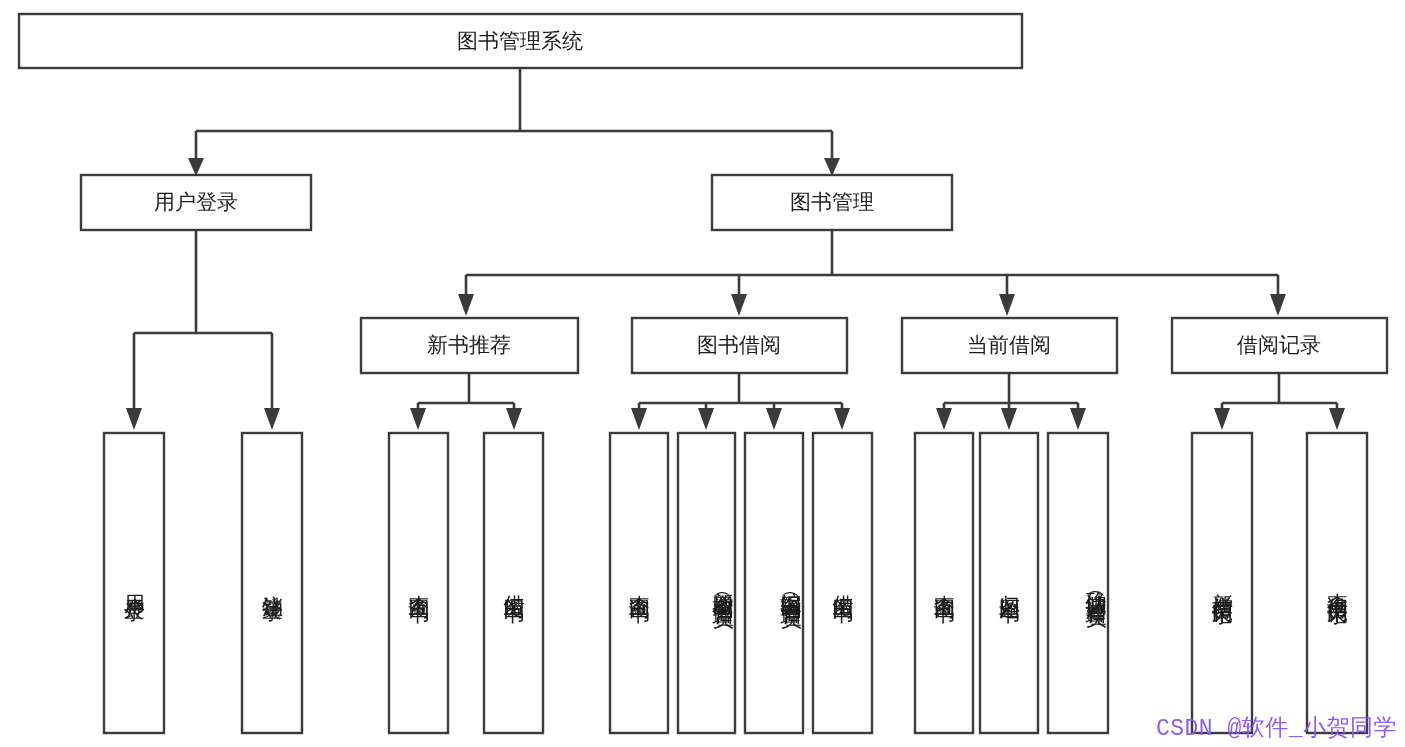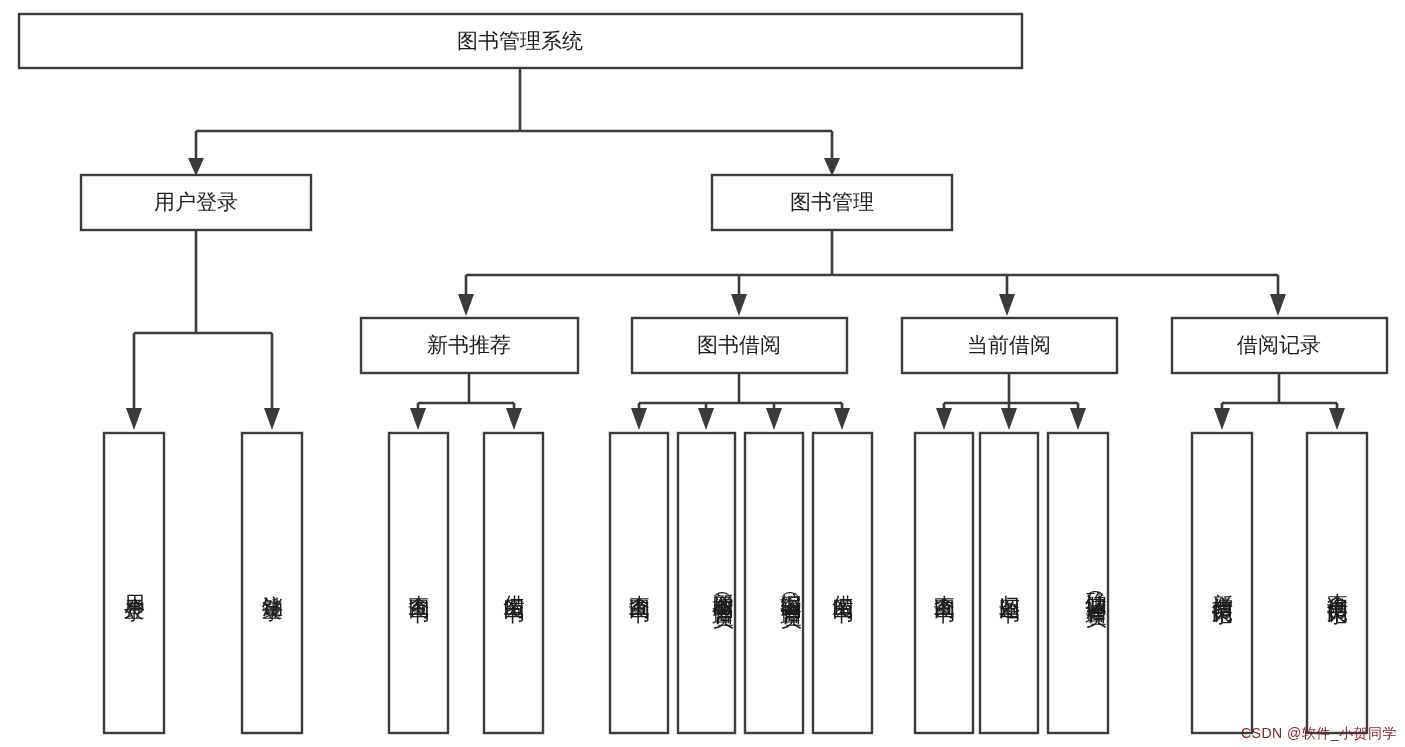--- a/index.html
+++ b/index.html
@@ -60,23 +60,23 @@
     line-height: 1.18;
     letter-spacing: 2.5px;
     color: #1c1c1c;
     white-space: nowrap;
     pointer-events: none;
   }
   .watermark {
     position: absolute;
     right: 8px;
     bottom: 4px;
-    font-family: Liberation Sans, sans-serif;
-    font-size: 14px;
-    color: #7f1d1d;
+    font-family: Liberation Mono, monospace;
+    font-size: 23px;
+    color: #8b5cf6;
     letter-spacing: 0.5px;
     white-space: nowrap;
   }
 </style>
 </head>
 <body>
 
 <div id="diagram-root">
 
   <svg class="diagram" viewBox="0 0 1405 747" xmlns="http://www.w3.org/2000/svg">

